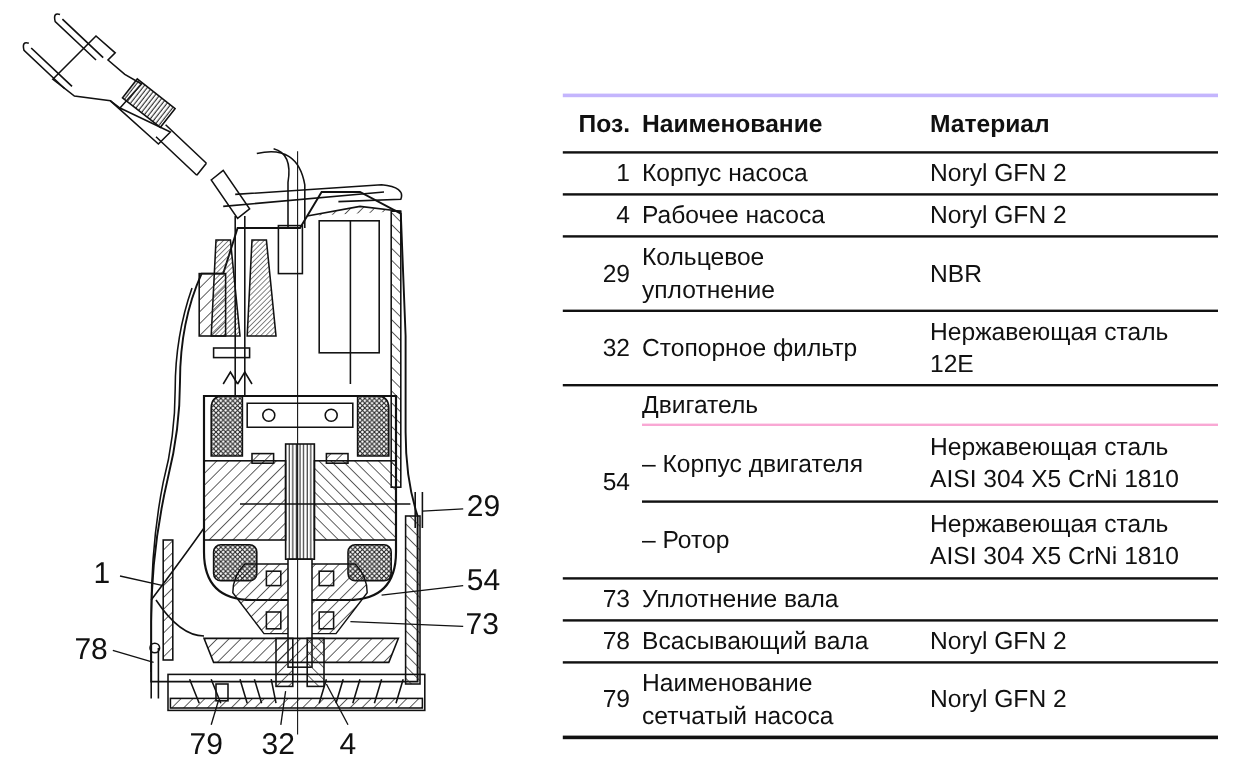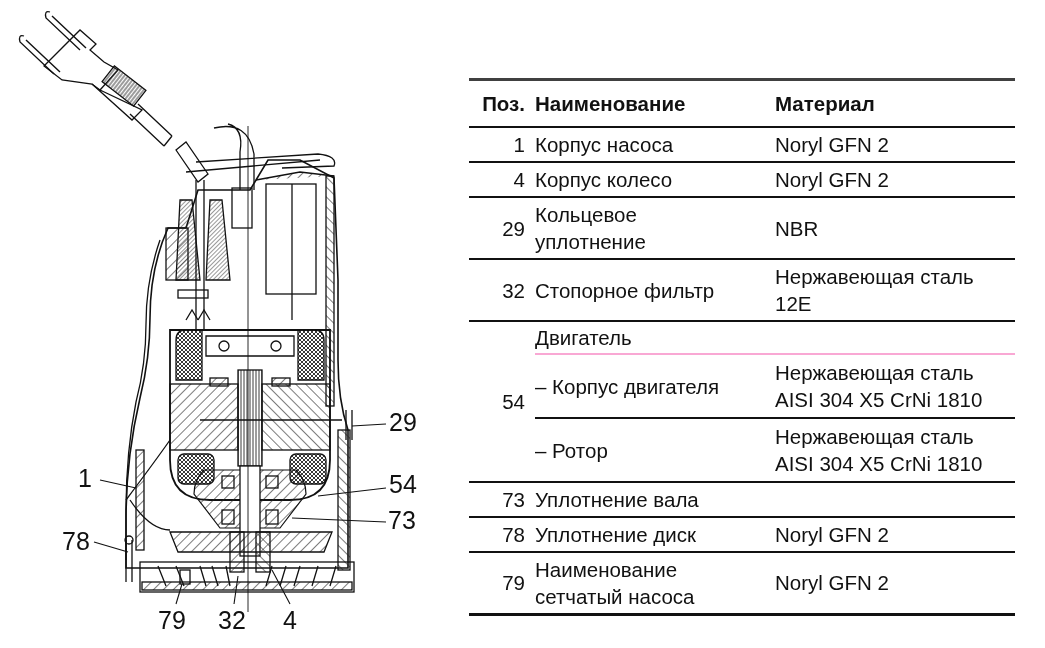--- a/index.html
+++ b/index.html
@@ -2,21 +2,21 @@
 <html><head>
 <meta charset="utf-8">
 <style>
   html, body { margin:0; padding:0; background:#ffffff; }
   body { width:1045px; height:648px; position:relative; overflow:hidden;
          font-family:"Liberation Sans", sans-serif; color:#111; }
   #diagram { position:absolute; left:0; top:0; width:460px; height:648px; }
   .callout { position:absolute; font-size:25px; color:#111; line-height:1; }
   #parts-table { position:absolute; left:469px; top:78px; width:546px; border-collapse:collapse; font-size:20.5px; }
   #parts-table td, #parts-table th { padding:0; vertical-align:middle; line-height:27px; }
-  #parts-table thead th { font-weight:bold; text-align:left; height:45px; border-top:3px solid #404040; border-bottom:2px solid #111; }
+  #parts-table thead th { font-weight:bold; text-align:left; height:45px; border-top:3px solid #c4b5fd; border-bottom:2px solid #111; }
   #parts-table tbody tr.row > td { border-bottom:2px solid #111; }
   #parts-table tbody tr.last > td { border-bottom:3px solid #111; }
   .pos { width:56px; text-align:right; padding-right:10px !important; }
   .name { width:240px; padding-left:0 !important;margin-left:36px; }
   .mat { }
   .h36 { height:35px; }
   .h62 { height:62px; }
   .sub-top td { height:31px; border-bottom:2px solid #f9a8d4; }
   .sub td { height:62px; }
   .sub.mid td.name, .sub.mid td.mat { border-bottom:2px solid #111; }
@@ -146,21 +146,21 @@
     </tr>
   </thead>
   <tbody>
     <tr class="row h36">
       <td class="pos">1</td>
       <td class="name">Корпус насоса</td>
       <td class="mat">Noryl GFN 2</td>
     </tr>
     <tr class="row h36">
       <td class="pos">4</td>
-      <td class="name">Корпус колесо</td>
+      <td class="name">Рабочее насоса</td>
       <td class="mat">Noryl GFN 2</td>
     </tr>
     <tr class="row h62">
       <td class="pos">29</td>
       <td class="name">
         <div>Кольцевое</div>
         <div>уплотнение</div>
       </td>
       <td class="mat">NBR</td>
     </tr>
@@ -192,21 +192,21 @@
         <div>AISI 304 X5 CrNi 1810</div>
       </td>
     </tr>
     <tr class="row h36">
       <td class="pos">73</td>
       <td class="name">Уплотнение вала</td>
       <td class="mat"></td>
     </tr>
     <tr class="row h36">
       <td class="pos">78</td>
-      <td class="name">Уплотнение диск</td>
+      <td class="name">Всасывающий вала</td>
       <td class="mat">Noryl GFN 2</td>
     </tr>
     <tr class="row last h62">
       <td class="pos">79</td>
       <td class="name">
         <div>Наименование</div>
         <div>сетчатый насоса</div>
       </td>
       <td class="mat">Noryl GFN 2</td>
     </tr>

